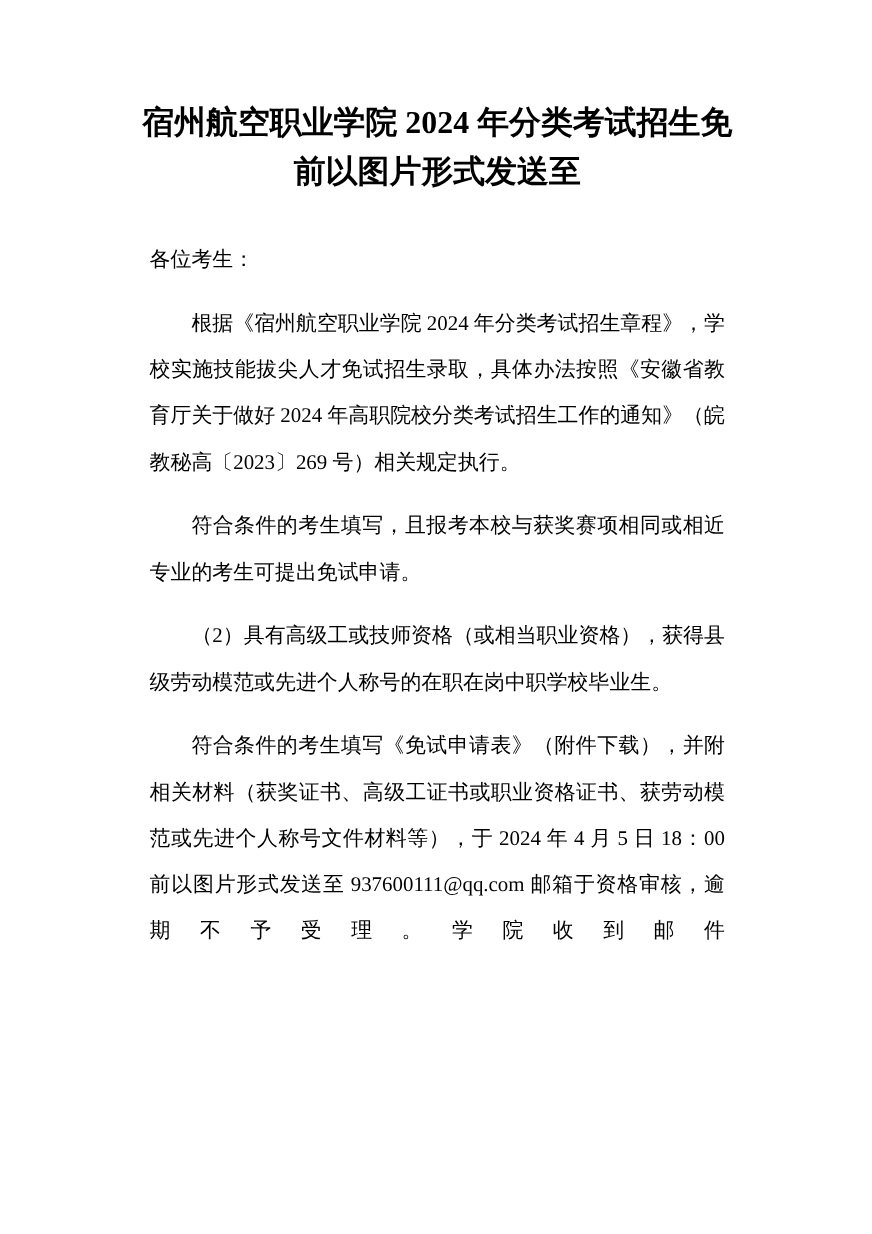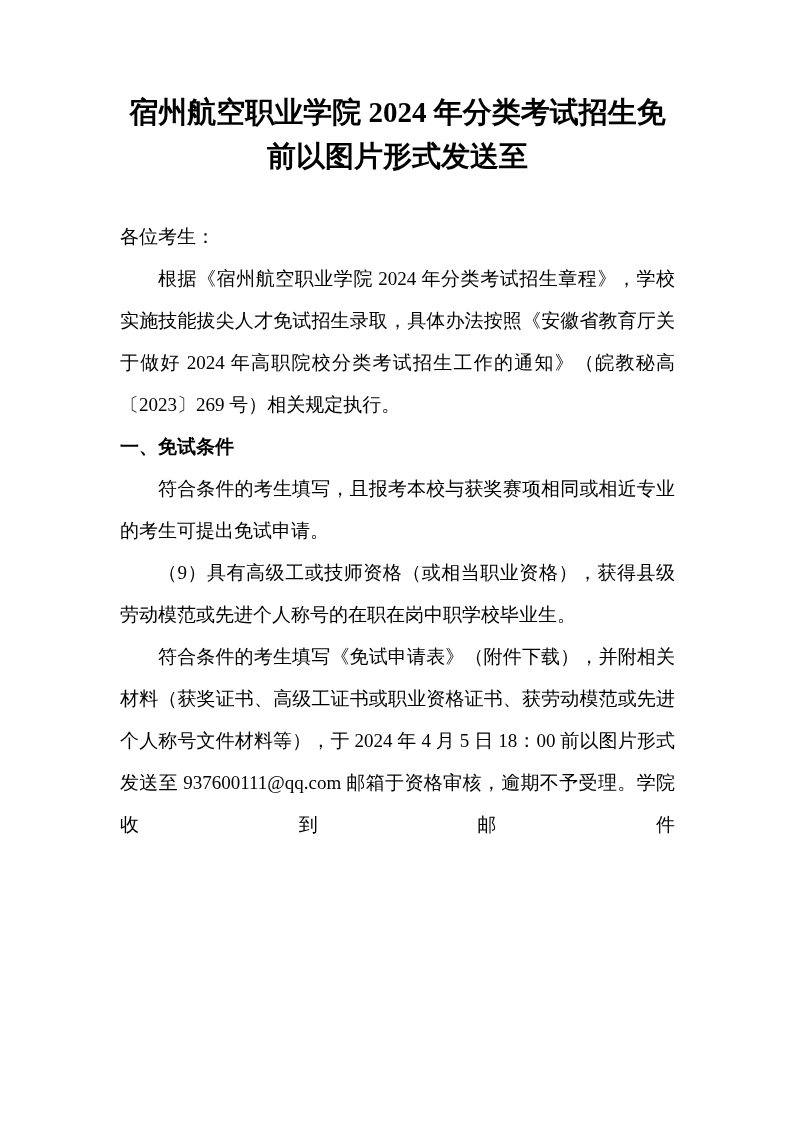--- a/index.html
+++ b/index.html
@@ -26,21 +26,21 @@
     text-align: center;
     font-family: "Liberation Serif", "DejaVu Serif", serif;
   }
   .doc-body {
     margin-top: 38px;
     font-size: 19px;
     line-height: 42px;
     text-align: justify;
   }
   .doc-body p {
-    margin: 0;
+    margin: 16px;
     padding: 0;
   }
   p.salutation {
     text-indent: 0;
   }
   p.para {
     text-indent: 2em;
   }
   p.heading {
     text-indent: 0;
@@ -59,24 +59,23 @@
   <div class="doc-title">
     <div>宿州航空职业学院 2024 年分类考试招生免</div>
     <div>前以图片形式发送至</div>
   </div>
 
   <div class="doc-body">
     <p class="salutation">各位考生：</p>
 
     <p class="para">根据《宿州航空职业学院 2024 年分类考试招生章程》，学校实施技能拔尖人才免试招生录取，具体办法按照《安徽省教育厅关于做好 2024 年高职院校分类考试招生工作的通知》（皖教秘高〔2023〕269 号）相关规定执行。</p>
 
-    <p class="heading">一、免试条件</p>
 
     <p class="para">符合条件的考生填写，且报考本校与获奖赛项相同或相近专业的考生可提出免试申请。</p>
 
 
-    <p class="para">（9）具有高级工或技师资格（或相当职业资格），获得县级劳动模范或先进个人称号的在职在岗中职学校毕业生。</p>
+    <p class="para">（2）具有高级工或技师资格（或相当职业资格），获得县级劳动模范或先进个人称号的在职在岗中职学校毕业生。</p>
 
 
     <p class="para continued">符合条件的考生填写《免试申请表》（附件下载），并附相关材料（获奖证书、高级工证书或职业资格证书、获劳动模范或先进个人称号文件材料等），于 2024 年 4 月 5 日 18：00 前以图片形式发送至 937600111@qq.com 邮箱于资格审核，逾期不予受理。学院收到邮件</p>
   </div>
 
 </div>
 
 </body></html>

